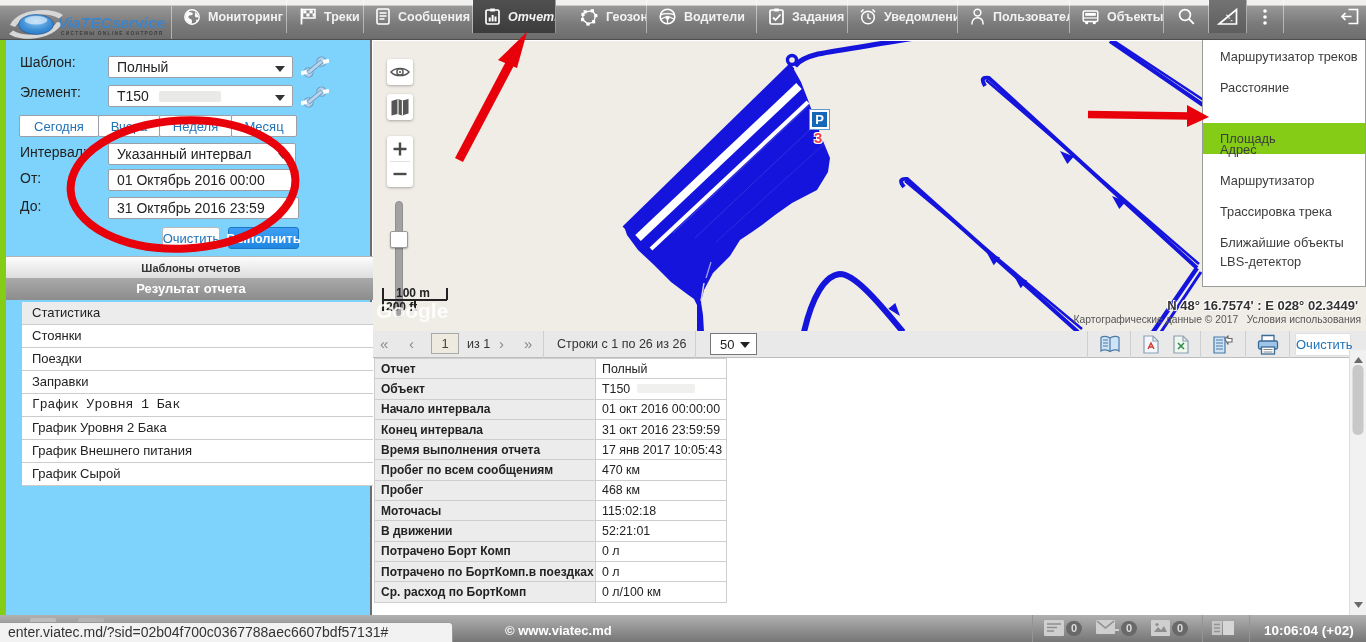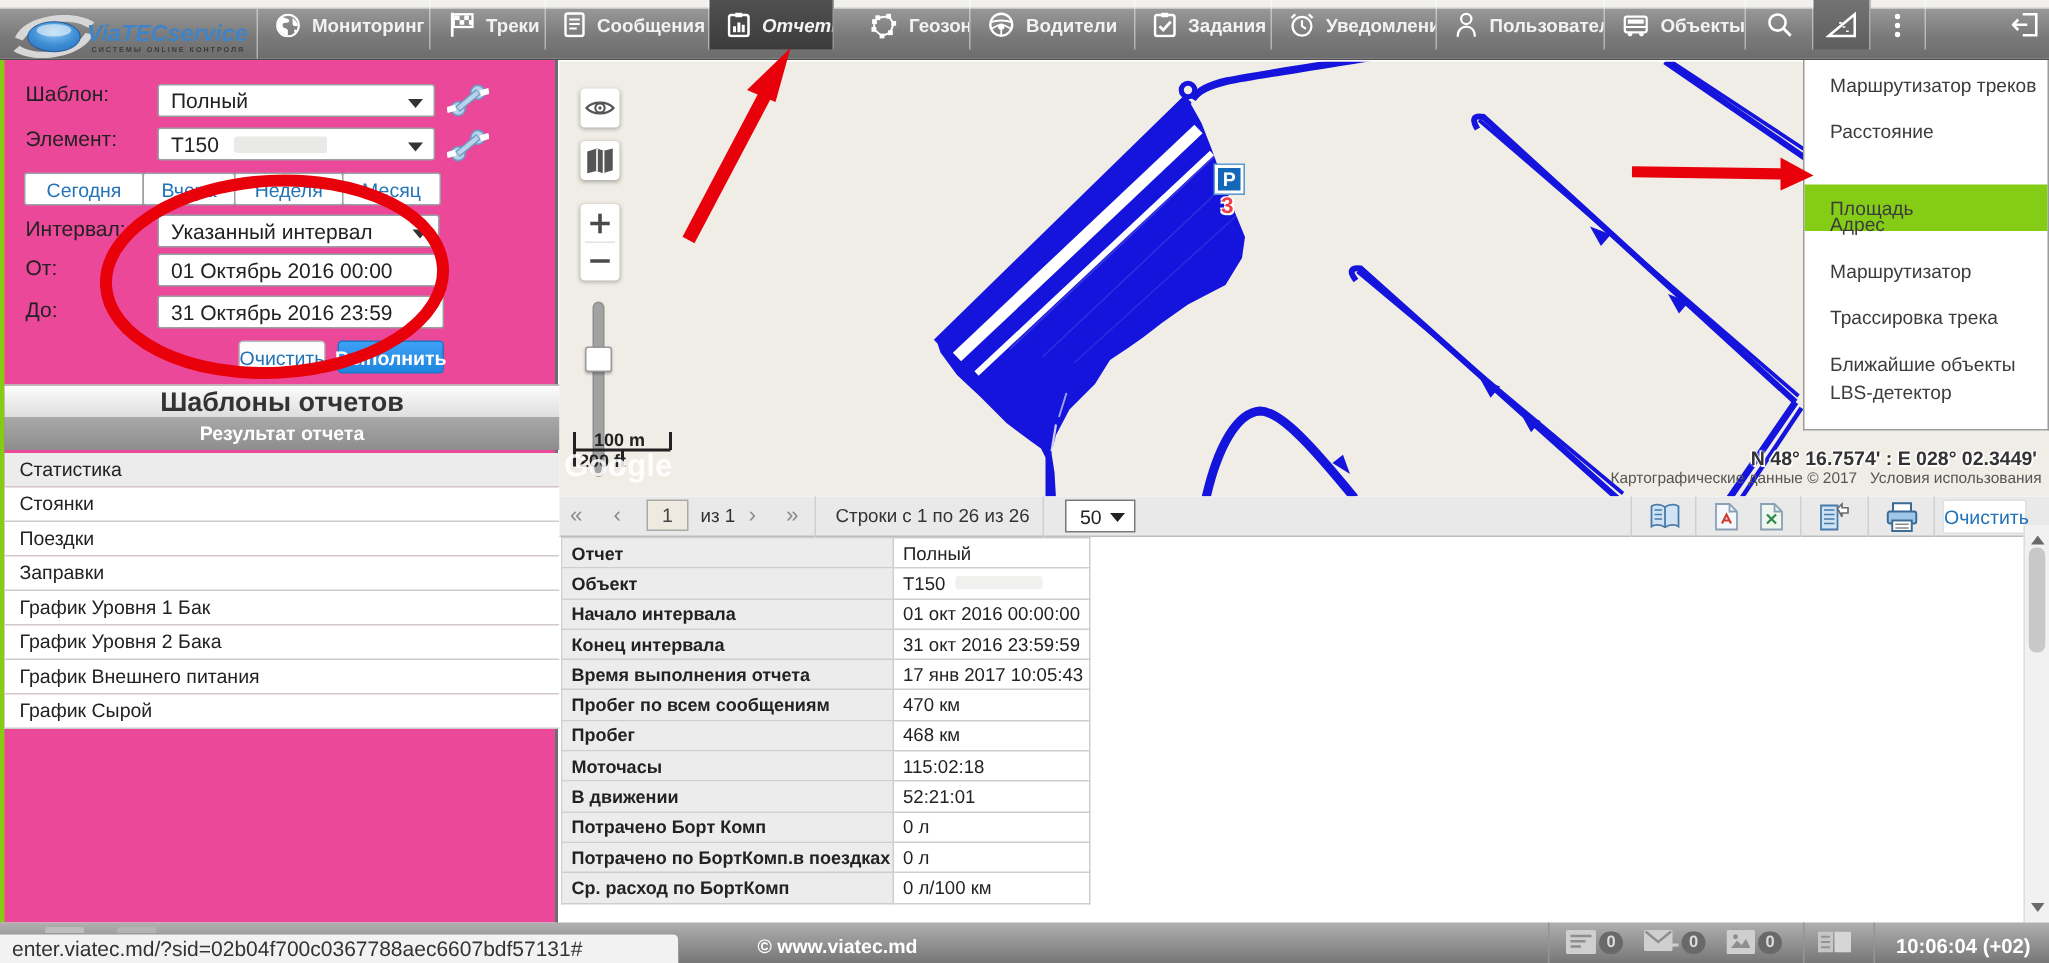--- a/index.html
+++ b/index.html
@@ -11,30 +11,30 @@
 #topstrip { left:0; top:0; width:1366px; height:6px; background:#f1f0ee; border-bottom:1px solid #c9c9c9; }
 
 
 #header { left:0; top:6px; width:1366px; height:34px; background:linear-gradient(#989898,#7a7a7a 55%,#6d6d6d); border-bottom:1px solid #4d4d4d; }
 .nav { position:absolute; top:0; height:33px; display:flex; align-items:center; color:#f2f2f2; font-size:12.5px; font-weight:bold; border-right:1px solid rgba(255,255,255,0.45); overflow:hidden; white-space:nowrap; }
 .nav svg { margin:0 8px 0 12px; flex:0 0 auto; }
 .nav.sel { background:linear-gradient(#505050,#3c3c3c); }
 #logo { position:absolute; left:0; top:0; width:172px; height:33px; border-right:1px solid rgba(255,255,255,0.45); }
 
 
-#sidebar { left:0; top:40px; width:372px; height:575px; background:#ec4899; border-right:2px solid #6b6d70; border-left:3px solid #84cc16; }
+#sidebar { left:0; top:40px; width:372px; height:575px; background:#7dd3fc; border-right:2px solid #6b6d70; border-left:6px solid #84cc16; }
 #sidebar .lbl { position:absolute; left:14px; font-size:14px; color:#222; }
 .inp { position:absolute; background:#fff; border:1px solid #9aa0a6; border-radius:2px; font-size:14px; color:#222; display:flex; align-items:center; padding-left:8px; }
 .selarrow:after { content:""; position:absolute; right:7px; top:9px; border:5px solid transparent; border-top:6px solid #333; }
 .tabbtn { position:absolute; top:75px; height:22px; background:#fff; border:1px solid #9aa0a6; color:#2273b8; font-size:13px; display:flex; align-items:center; justify-content:center; border-radius:2px; }
 #btnclear { position:absolute; left:156px; top:187px; width:58px; height:22px; background:#fdfdfd; border:1px solid #bbb; border-radius:3px; color:#2273b8; font-size:13px; display:flex; align-items:center; justify-content:center; }
 #btnrun { position:absolute; left:222px; top:187px; width:71px; height:22px; background:linear-gradient(#3da0f5,#1f86e0); border:1px solid #1a76c8; border-radius:3px; color:#fff; font-size:13px; font-weight:bold; display:flex; align-items:center; justify-content:center; }
-.secbar1 { position:absolute; left:0; top:216px; width:370px; height:23px; background:linear-gradient(#fcfcfc,#dedede); border-top:1px solid #b5b5b5; border-bottom:1px solid #b5b5b5; color:#333; font-size:18px; font-weight:bold; text-align:center; line-height:22px; }
+.secbar1 { position:absolute; left:0; top:216px; width:370px; height:23px; background:linear-gradient(#fcfcfc,#dedede); border-top:1px solid #b5b5b5; border-bottom:1px solid #b5b5b5; color:#333; font-size:11px; font-weight:bold; text-align:center; line-height:22px; }
 .secbar2 { position:absolute; left:0; top:238px; width:370px; height:22px; background:linear-gradient(#a9a9a9,#8d8d8d); color:#fff; font-size:13px; font-weight:bold; text-align:center; line-height:21px; }
-.listrow { position:absolute; left:0; width:370px; height:23px; border-bottom:1px solid #ccc; color:#222; font-size:13px; line-height:22px; padding-left:10px; background:#fff; }
+.listrow { position:absolute; left:16px; width:370px; height:23px; border-bottom:1px solid #ccc; color:#222; font-size:13px; line-height:22px; padding-left:10px; background:#fff; }
 
 
 #map { left:373px; top:40px; width:993px; height:290px; background:#f0ede6; border-top:1px solid #fff; box-sizing:content-box; overflow:hidden; }
 .mapbtn { position:absolute; width:26px; height:26px; background:#fff; border-radius:3px; box-shadow:0 1px 3px rgba(0,0,0,0.3); }
 #zoomctl { position:absolute; left:14px; top:95px; width:26px; height:51px; background:#fff; border-radius:3px; box-shadow:0 1px 3px rgba(0,0,0,0.3); }
 #slider { position:absolute; left:22px; top:160px; width:8px; height:117px; background:#a2a2a2; border:1px solid #8f8f8f; border-radius:4px; }
 #sliderknob { position:absolute; left:17px; top:190px; width:18px; height:17px; background:#fff; border:1px solid #999; border-radius:2px; box-shadow:0 1px 2px rgba(0,0,0,0.3); }
 #gwm { position:absolute; left:3px; top:258px; color:rgba(255,255,255,0.85); font-size:21px; font-weight:bold; letter-spacing:0px; }
 #attrib { position:absolute; right:5px; top:273px; font-size:10.3px; color:#555; }
 #coords { position:absolute; right:8px; top:257px; font-size:13px; font-weight:bold; color:#333; text-shadow:0 0 2px #fff,0 0 2px #fff,1px 1px 0 #fff,-1px -1px 0 #fff; }
@@ -223,21 +223,21 @@
     <div class="inp" style="left:102px;top:129px;width:191px;height:22px;">01 Октябрь 2016 00:00</div>
     <div class="inp" style="left:102px;top:157px;width:191px;height:22px;">31 Октябрь 2016 23:59</div>
     <div id="btnclear">Очистить</div>
     <div id="btnrun">Выполнить</div>
     <div class="secbar1">Шаблоны отчетов</div>
     <div class="secbar2">Результат отчета</div>
     <div class="listrow" style="top:262px;background:#ececec;">Статистика</div>
     <div class="listrow" style="top:285px;">Стоянки</div>
     <div class="listrow" style="top:308px;">Поездки</div>
     <div class="listrow" style="top:331px;">Заправки</div>
-    <div class="listrow" style="top:354px;">График Уровня 1 Бак</div>
+    <div class="listrow" style="top:354px;font-family:Liberation Mono, monospace;">График Уровня 1 Бак</div>
     <div class="listrow" style="top:377px;">График Уровня 2 Бака</div>
     <div class="listrow" style="top:400px;">График Внешнего питания</div>
     <div class="listrow" style="top:423px;">График Сырой</div>
   </div>
   <div id="map" class="abs">
     <svg width="993" height="291" viewBox="0 0 993 291" style="position:absolute;left:0;top:0">
 
       <path d="M419 25 L428 41 L435 59 L448 95 L457 117 L455 131 L444 149 L419 162 L402 174 L389 184 L379 191 L367 199 L357 215 L340 232 L331 249 L328 261 L330 274 L331 291 L324 291 L324 264 L321 258 L314 253 L298 241 L280 223 L265 209 L254 194 L252 188 Z" fill="#1414dc"></path>
       <path d="M278 208 L435 61" stroke="#ffffff" stroke-width="4" fill="none"></path>
       <path d="M331 242 L328 260" stroke="rgba(255,255,255,0.8)" stroke-width="1.5" fill="none"></path>

